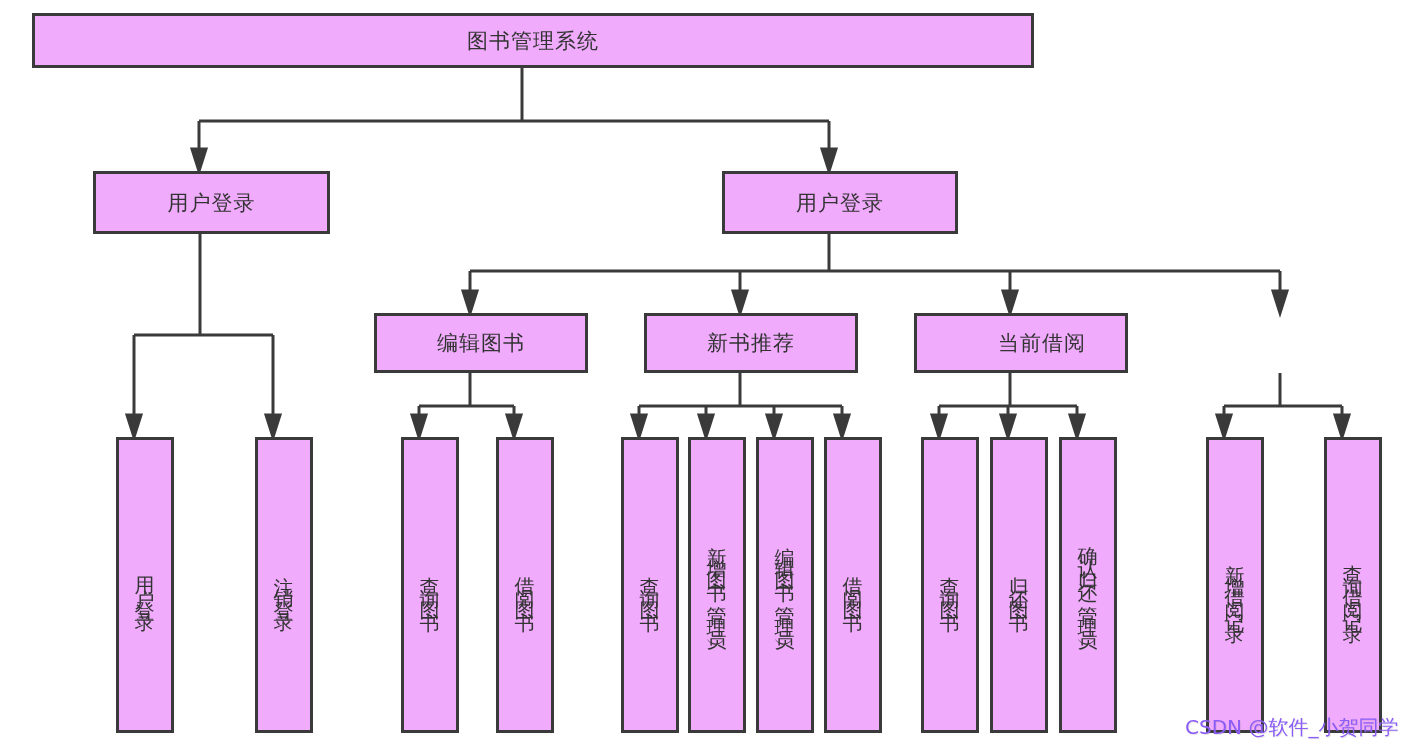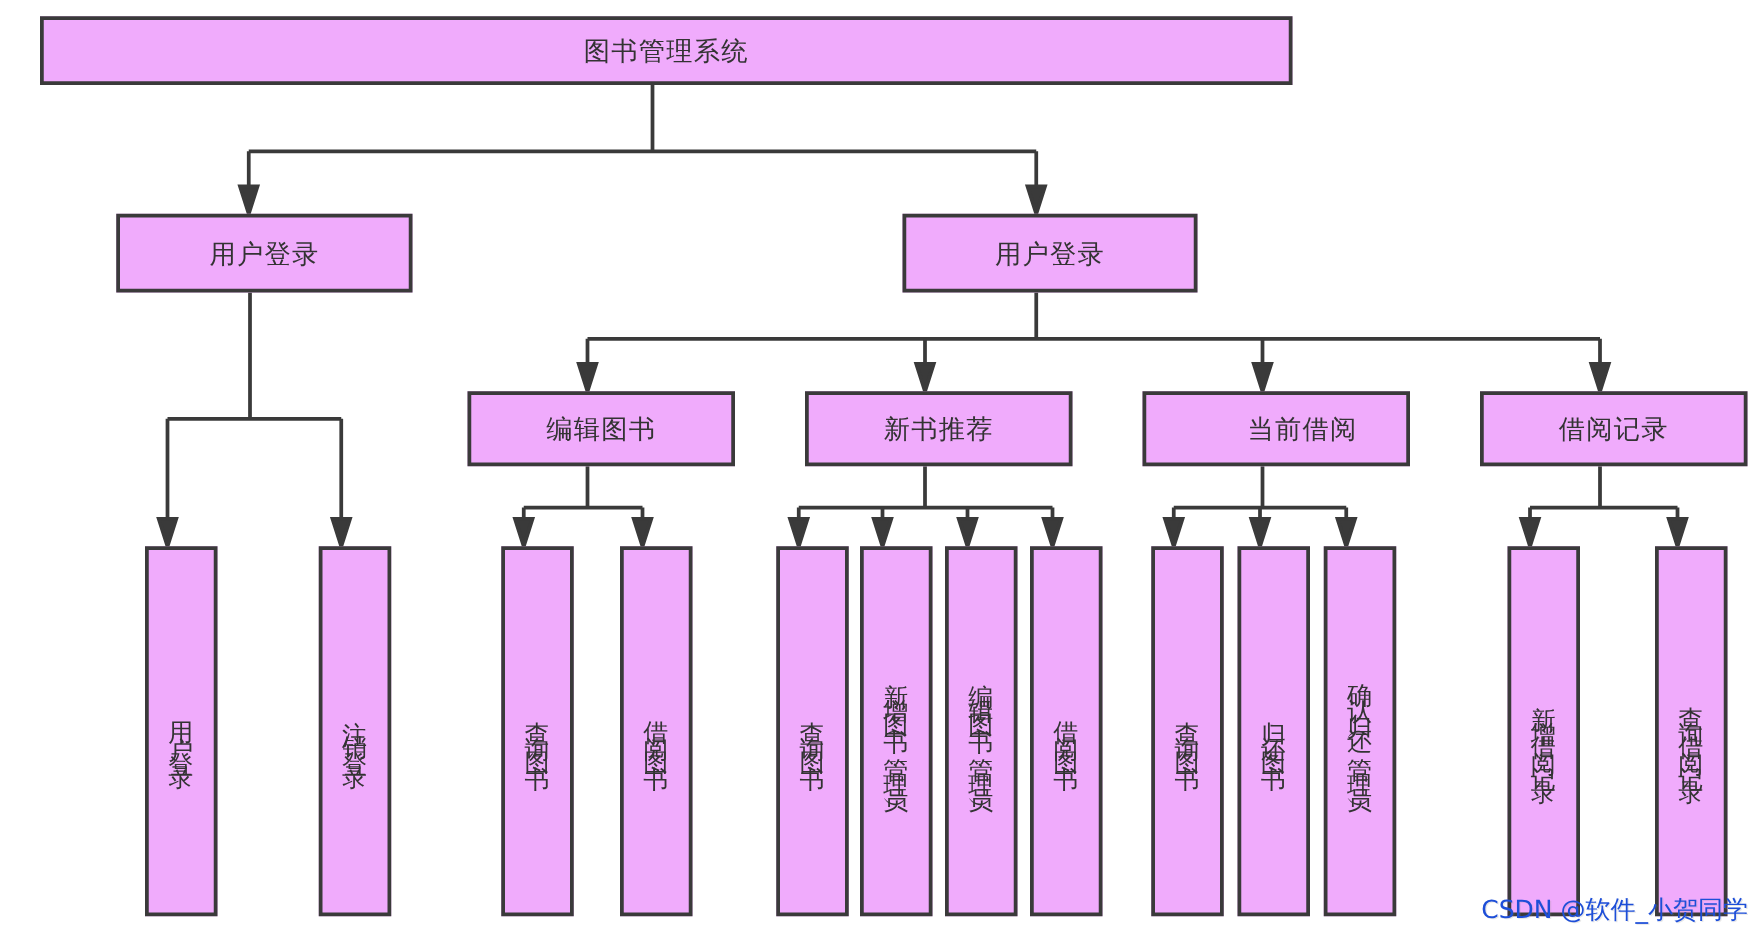--- a/index.html
+++ b/index.html
@@ -52,21 +52,21 @@
   .l9  { left:910px; }
   .l10 { left:979px; }
   .l11 { left:1048px; }
   .l12 { left:1195px; }
   .l13 { left:1313px; }
   .watermark {
     position:absolute;
     left:1185px; top:714px;
     width:215px;
     font-size:20px;
-    color:#1d4ed8;
+    color:#8b5cf6;
     text-shadow:1px 1px 0 #8d8d8d33;
     white-space:nowrap;
   }
 </style>
 </head>
 <body>
 
 <div class="canvas">
 
   <svg class="connectors" width="1405" height="747" viewBox="0 0 1405 747" stroke="#3a3a3a" stroke-width="3" fill="#3a3a3a">
@@ -158,23 +158,20 @@
 
   <div class="box r2-1">
     <span class="hl">编辑图书</span>
   </div>
   <div class="box r2-2">
     <span class="hl">新书推荐</span>
   </div>
   <div class="box r2-3">
     <span class="hl">当前借阅</span>
   </div>
-  <div class="box r2-4">
-    <span class="hl">借阅记录</span>
-  </div>
 
   <div class="box leaf l1">
     <span class="vl">用户登录</span>
   </div>
   <div class="box leaf l2">
     <span class="vl">注销登录</span>
   </div>
 
   <div class="box leaf l3">
     <span class="vl">查询图书</span>

